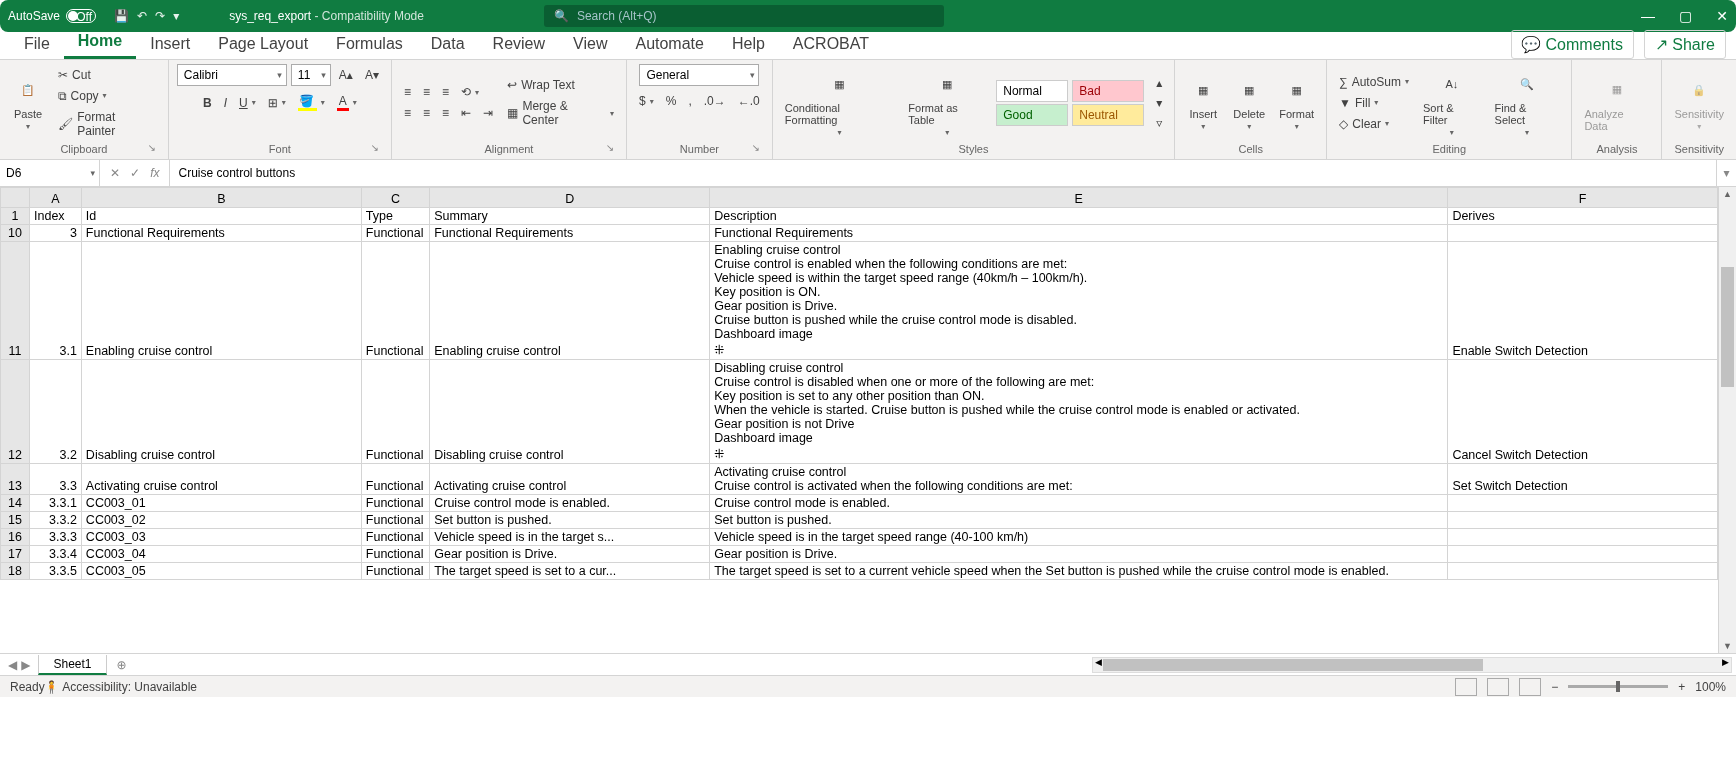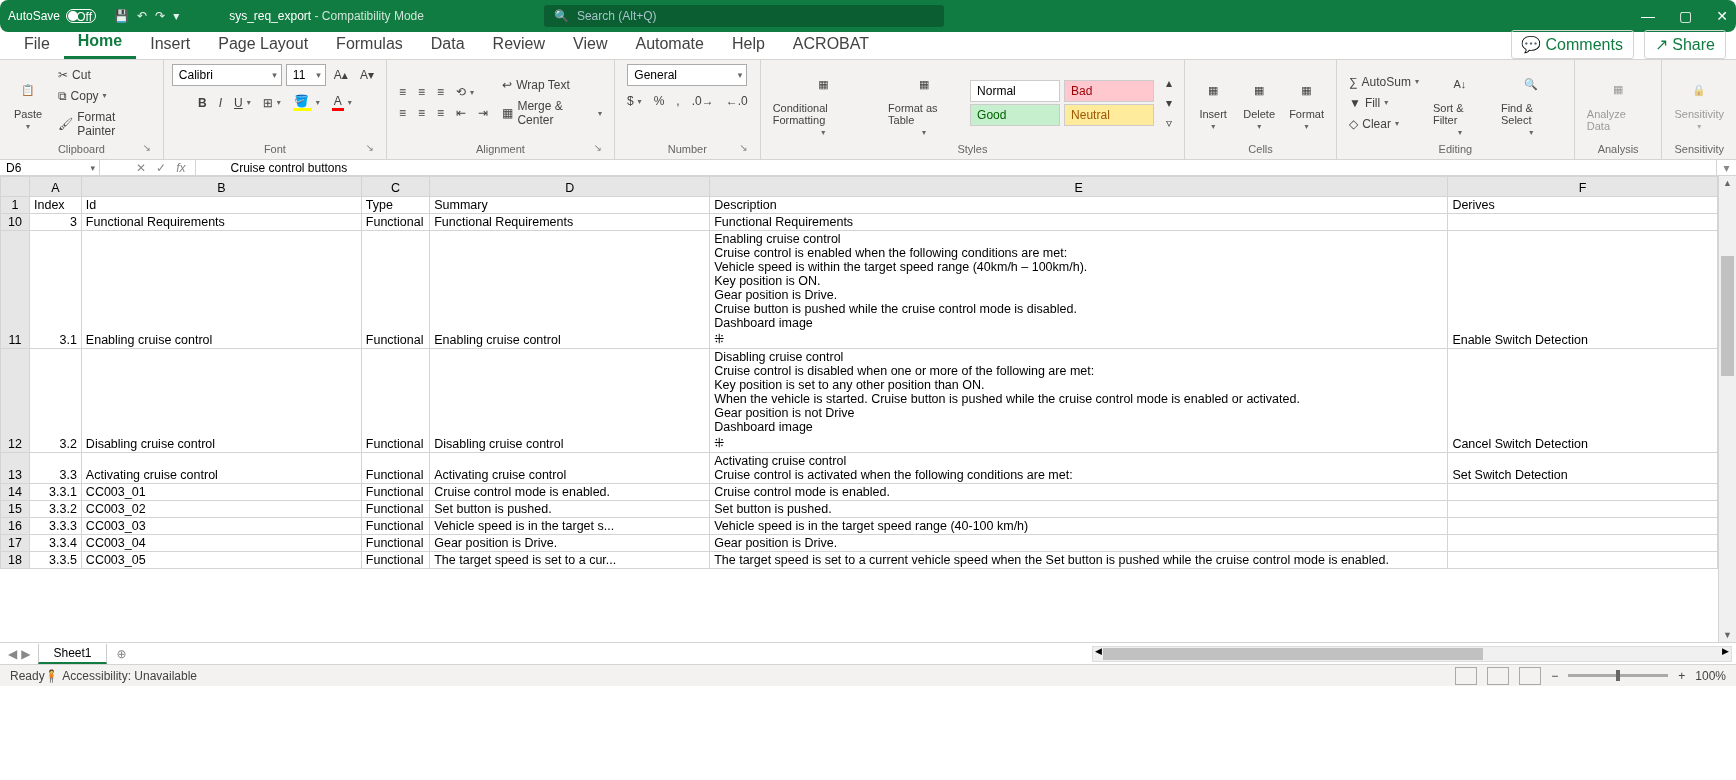--- a/index.html
+++ b/index.html
@@ -34,28 +34,28 @@
 
 .bigbtn { display:flex; flex-direction:column; align-items:center; gap:2px; padding:2px 4px; font-size:11px; color:#424242; cursor:pointer; }
 .bigbtn .icn { width:32px; height:32px; display:flex; align-items:center; justify-content:center; }
 .smbtn { display:flex; align-items:center; gap:4px; padding:2px 4px; font-size:12px; color:#424242; cursor:pointer; }
 .col { display:flex; flex-direction:column; gap:3px; }
 .row { display:flex; gap:4px; align-items:center; }
 
 .combo { background:#fff; border:1px solid #ababab; height:22px; padding:0 18px 0 6px; font-size:12px; position:relative; display:flex; align-items:center; }
 .combo .dd { position:absolute; right:4px; font-size:9px; color:#666; }
 
-.stylecell { width:90px; height:22px; border:1px solid #ccc; padding:2px 6px; font-size:12px; display:flex; align-items:center; }
+.stylecell { width:72px; height:22px; border:1px solid #ccc; padding:2px 6px; font-size:12px; display:flex; align-items:center; }
 .normal { background:#fff; }
 .bad { background:#ffc7ce; color:#9c0006; }
 .good { background:#c6efce; color:#006100; }
 .neutral { background:#ffeb9c; color:#9c5700; }
 
 
-.fbar { height:16px; border-bottom:1px solid #d4d4d4; display:flex; align-items:center;gap:26px; }
+.fbar { height:27px; border-bottom:1px solid #d4d4d4; display:flex; align-items:center; }
 .namebox { width:100px; border-right:1px solid #d4d4d4; padding:0 6px; font-size:12px; background:#fff; height:100%; display:flex; align-items:center; position:relative; }
 .namebox .dd { position:absolute; right:4px; font-size:9px; color:#666; }
 .fx-area { display:flex; align-items:center; gap:10px; padding:0 10px; color:#888; border-right:1px solid #d4d4d4; height:100%; }
 .fx-input { flex:1; padding:0 8px; height:100%; display:flex; align-items:center; font-size:12px; }
 .fbar-expand { width:20px; text-align:center; color:#888; border-left:1px solid #d4d4d4; height:100%; display:flex; align-items:center; justify-content:center; }
 
 
 .gridwrap { position:relative; height:466px; display:flex; }
 .grid-inner { flex:1; overflow:hidden; position:relative; }
 table.sheet { border-collapse:collapse; table-layout:fixed; width:100%; }

